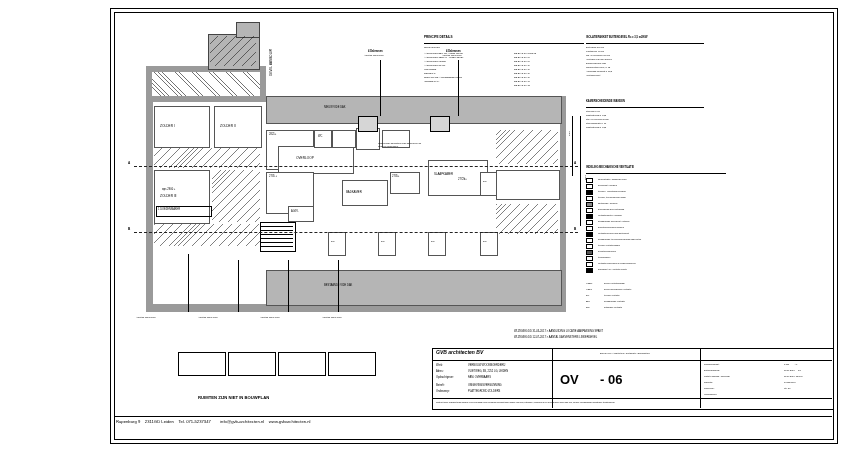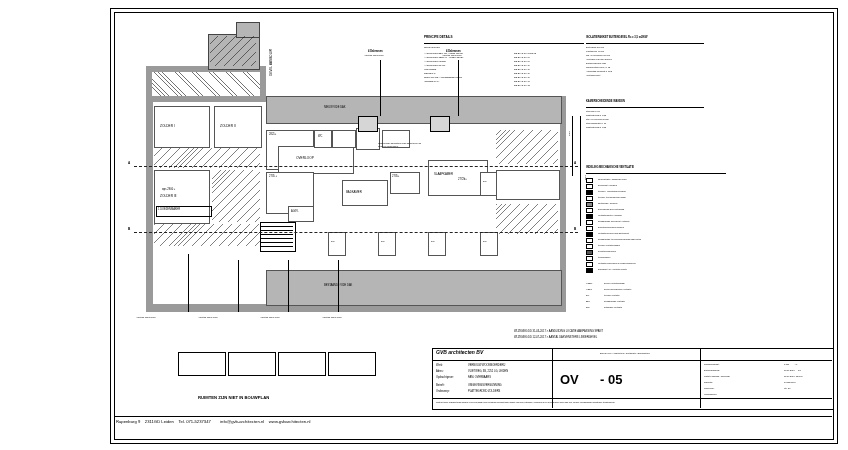--- a/index.html
+++ b/index.html
@@ -306,21 +306,21 @@
   <div class="txt t2" style="left:784px;top:369px;">18-01-2017      JG</div>
   <div class="txt t2" style="left:704px;top:375px;">Laatste wijziging / Tekenaar:</div>
   <div class="txt t2" style="left:784px;top:375px;">12-07-2017  JG/GM</div>
   <div class="txt t2" style="left:704px;top:381px;">Projectnr:</div>
   <div class="txt t2" style="left:784px;top:381px;">13.GB.02.70</div>
   <div class="txt t2" style="left:704px;top:387px;">Fase/code:</div>
   <div class="txt t2" style="left:784px;top:387px;">Utl. OV</div>
   <div class="txt t2" style="left:704px;top:393px;">Werknummer:</div>
 
   <div class="txt" style="left:560px;top:372px;font-size:13px;font-weight:bold;">OV</div>
-  <div class="txt" style="left:600px;top:372px;font-size:13px;font-weight:bold;">- 05</div>
+  <div class="txt" style="left:600px;top:372px;font-size:13px;font-weight:bold;">- 06</div>
 
   <div class="txt" style="left:436px;top:401px;font-size:2px;">Niets uit deze opdracht mag worden verveelvoudigd en/of openbaar gemaakt door middel van druk, fotokopie, microfilm of op welke andere wijze dan ook, zonder voorafgaande schriftelijke toestemming.</div>
 
   <div class="tbline" style="left:114px;top:416px;width:718px;height:0.7px;"></div>
   <div class="txt t4" style="left:116px;top:420px;">Rapenburg 9    2311GD Leiden    Tel. 071-5237347        info@gvb-architecten.nl    www.gvbarchitecten.nl</div>
 
   <div class="sq" style="left:178px;top:352px;width:46px;height:22px;"></div>
   <div class="sq" style="left:228px;top:352px;width:46px;height:22px;"></div>
   <div class="sq" style="left:278px;top:352px;width:46px;height:22px;"></div>
   <div class="sq" style="left:328px;top:352px;width:46px;height:22px;"></div>

